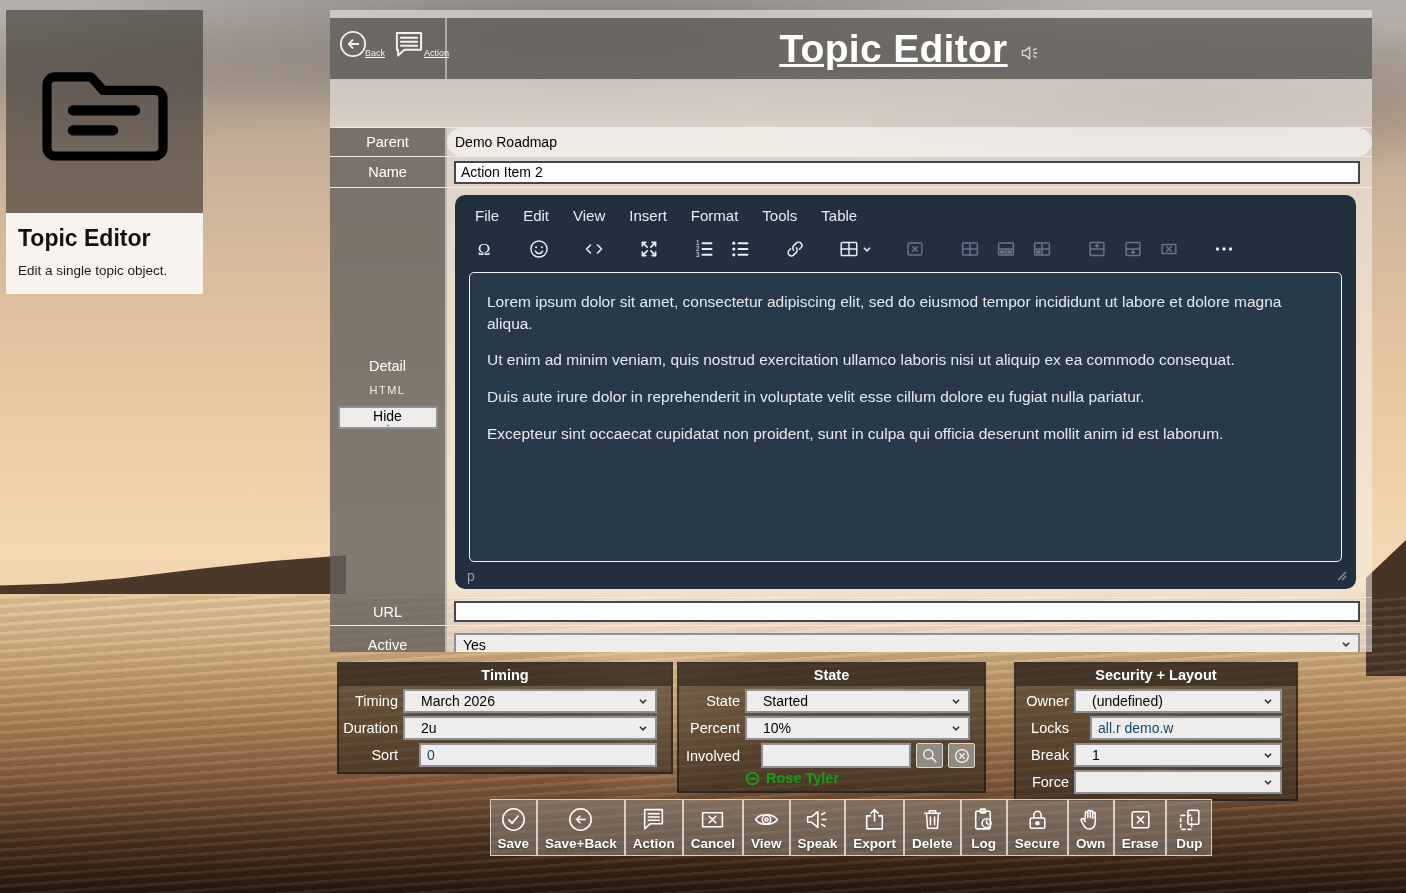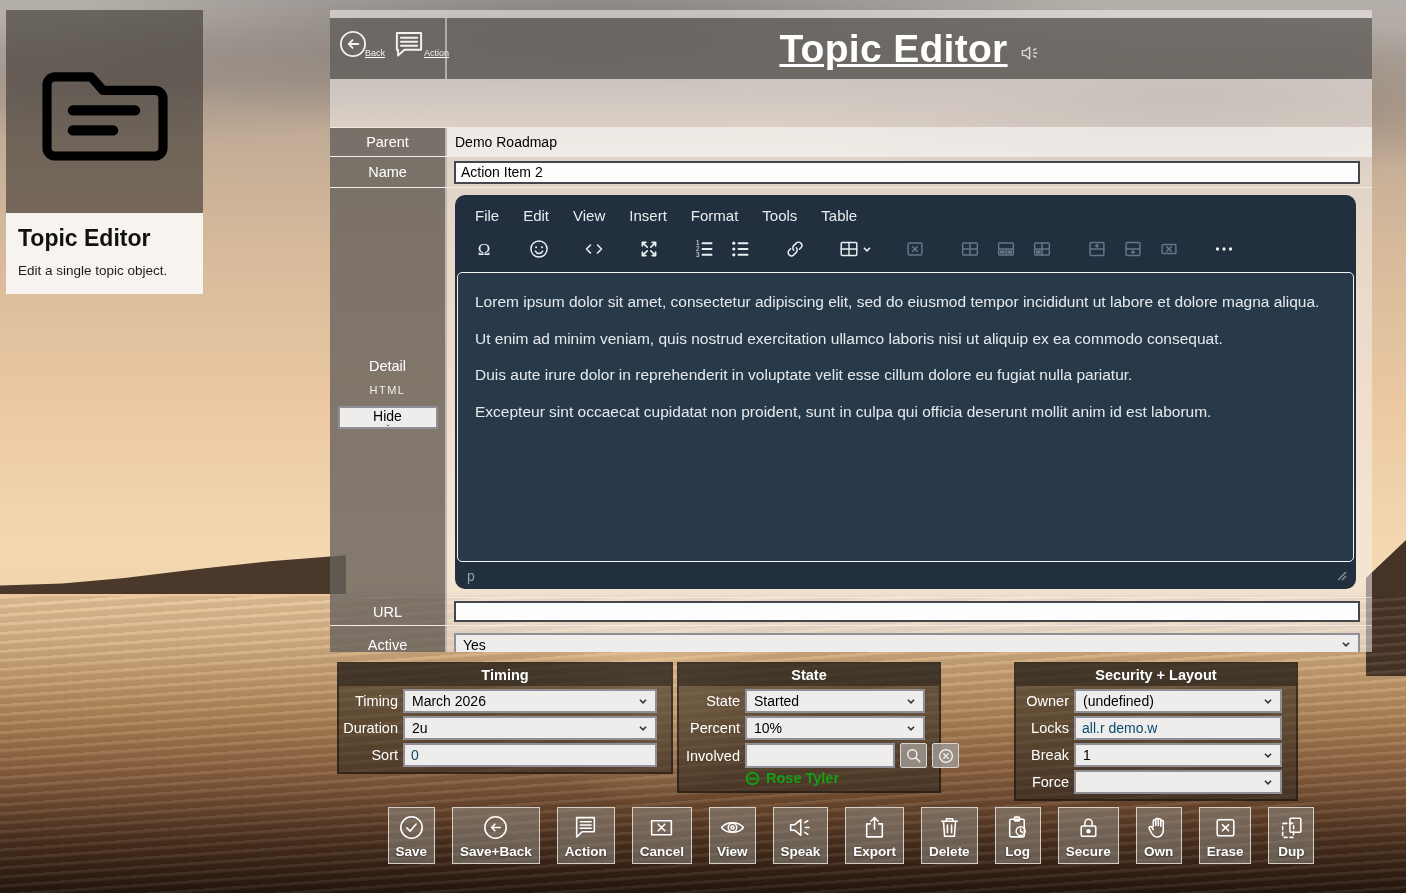--- a/index.html
+++ b/index.html
@@ -46,21 +46,21 @@
   .phead-left { display:flex; align-items:flex-start; padding:11px 0 0 8px; border-right:2px solid rgba(255,255,255,0.45); }
   .hbtn { display:flex; align-items:flex-end; color:#f2f2f2; cursor:pointer; }
   .hbtn .hlbl { font-size:9px; margin-left:-3px; margin-bottom:1px; }
   .phead-title { display:flex; align-items:center; justify-content:center; gap:12px; }
   .phead-title h1 { font-size:39px; font-weight:bold; color:#fff; letter-spacing:0.3px; }
 
   .frow { display:grid; grid-template-columns:117px 1fr; border-top:1px solid rgba(255,255,255,0.55); }
   .flabel { background:rgba(38,33,28,0.55); color:#fff; display:flex; flex-direction:column;
     align-items:center; justify-content:center; font-size:14.5px; gap:10px;
     border-right:2px solid rgba(255,255,255,0.5); }
-  .fval { display:flex; align-items:center; min-width:0; }
+  .fval { display:flex; align-items:center; min-width:0;border-radius:14px; }
   .r-parent { height:29px;margin-top:48px; } .r-parent .fval { background:rgba(255,255,255,0.55); padding-left:8px; font-size:14px; color:#000; }
   .r-name { height:31px; }
   .txt-input { flex:1; height:23px; margin:3px 12px 3px 7px; border:2px solid #45454d; background:#fdfdfd;
     font-size:14px; padding:0 5px; font-family:"Liberation Sans",sans-serif; color:#000; }
   .r-detail { height:410px; }
   .sublbl { font-size:11px; letter-spacing:1.5px; color:#f0f0f0; }
   .sel { background:#efedeb; border:2px solid #8f8f97; height:24px; display:flex; align-items:center;
     justify-content:space-between; padding:0 7px; font-size:14px; color:#000; cursor:pointer; }
   .sel-hide { width:100px; height:23px;flex-direction:column; }
   .caret { width:10px; height:7px; }
@@ -76,51 +76,51 @@
   .tox { flex:1; margin:7px 16px 9px 8px; height:394px; background:#222f3e; border-radius:10px;
     display:flex; flex-direction:column; overflow:hidden; color:#e9edf2; }
   .tox-menubar { display:flex; gap:4px; padding:8px 8px 2px 10px; font-size:15px; color:#e9ecef; }
   .mitem { padding:4px 10px; border-radius:3px; cursor:pointer; }
   .tox-toolbar { display:flex; align-items:center; padding:4px 10px 8px 12px; }
   .tgroup { display:flex; gap:2px; margin-right:21px; }
   .tbtn { width:34px; height:30px; display:flex; align-items:center; justify-content:center;
     color:#e9eef3; border-radius:3px; cursor:pointer; }
   .tbtn.wide { width:44px; }
   .tbtn.dis { color:#66758a; cursor:default; }
-  .tox-content { flex:1; margin:0 2px; border:1px solid #f2f4f6; border-radius:5px; background:#28394a;
+  .tox-content { flex:1; margin:0 14px; border:1px solid #f2f4f6; border-radius:5px; background:#28394a;
     color:#e6eaee; padding:3px 17px; font-size:15.5px; overflow:hidden; cursor:text; }
   .tox-content p { margin:15px 0; line-height:1.4; }
   .tox-statusbar { height:27px; display:flex; align-items:center; justify-content:space-between;
     padding:0 9px 0 12px; color:#93a1ad; font-size:14px; }
   .elempath { cursor:pointer; }
 
   
   .gpanel { position:absolute; top:662px; z-index:2; background:rgba(40,34,28,0.55);
     border:2px solid rgba(22,18,14,0.55); padding-bottom:5px; }
   .gtitle { height:22px; line-height:22px; text-align:center; color:#fff; font-weight:bold;
     font-size:14.5px; background:rgba(26,22,18,0.5); }
   .grow { display:grid; align-items:center; margin-top:3px; }
   .glabel { color:#fff; font-size:14.5px; text-align:right; padding-right:5px; white-space:nowrap; }
-  .gfield { margin-right:14px; }
+  .gfield { margin-right:14px;padding-left:16px; }
   .g-input { height:24px; border:2px solid #90909a; background:#efedeb; width:100%;
     font-size:14px; padding:0 6px; font-family:"Liberation Sans",sans-serif; color:#0c4a6e; }
   .p-timing { left:337px; width:336px; } .p-timing .grow { grid-template-columns:64px 1fr; }
-  .p-state { left:677px; width:264px; } .p-state .grow { grid-template-columns:66px 1fr; }
+  .p-state { left:677px; width:309px; } .p-state .grow { grid-template-columns:66px 1fr; }
   .p-security { left:1014px; width:284px; } .p-security .grow { grid-template-columns:58px 1fr; }
   .invwrap { display:flex; gap:5px; align-items:center; }
   .inv-input { width:150px; height:25px; }
   .mini-btn { width:27px; height:25px; background:rgba(158,152,144,0.85); border:1px solid #d9d5cf;
     border-radius:2px; display:flex; align-items:center; justify-content:center; color:#f5f5f5; cursor:pointer; }
   .chiprow { margin-top:2px; padding-left:66px; display:flex; align-items:center; gap:6px;
     color:#14a014; font-weight:bold; font-size:14.5px; }
   .chiprow .ic { stroke:#14a014; stroke-width:2; }
 
   
   .toolbar-bottom { position:absolute; left:330px; top:799px; width:1042px; z-index:2;
-    display:flex; justify-content:center; gap:17px;margin-top:8px; }
+    display:flex; justify-content:center; gap:0; }
   .bbtn { min-width:46px; padding:6px 7px 4px; background:rgba(150,145,138,0.5);
     border:1px solid rgba(228,225,219,0.85); display:flex; flex-direction:column; align-items:center;
     gap:3px; color:#fff; cursor:pointer; }
   .bbtn .blbl { font-size:13.5px; font-weight:bold; text-shadow:0 1px 2px rgba(0,0,0,0.45); white-space:nowrap; }
 </style>
 </head>
 <body>
 
 <div class="scene">
   <div class="mtn-left"></div>

